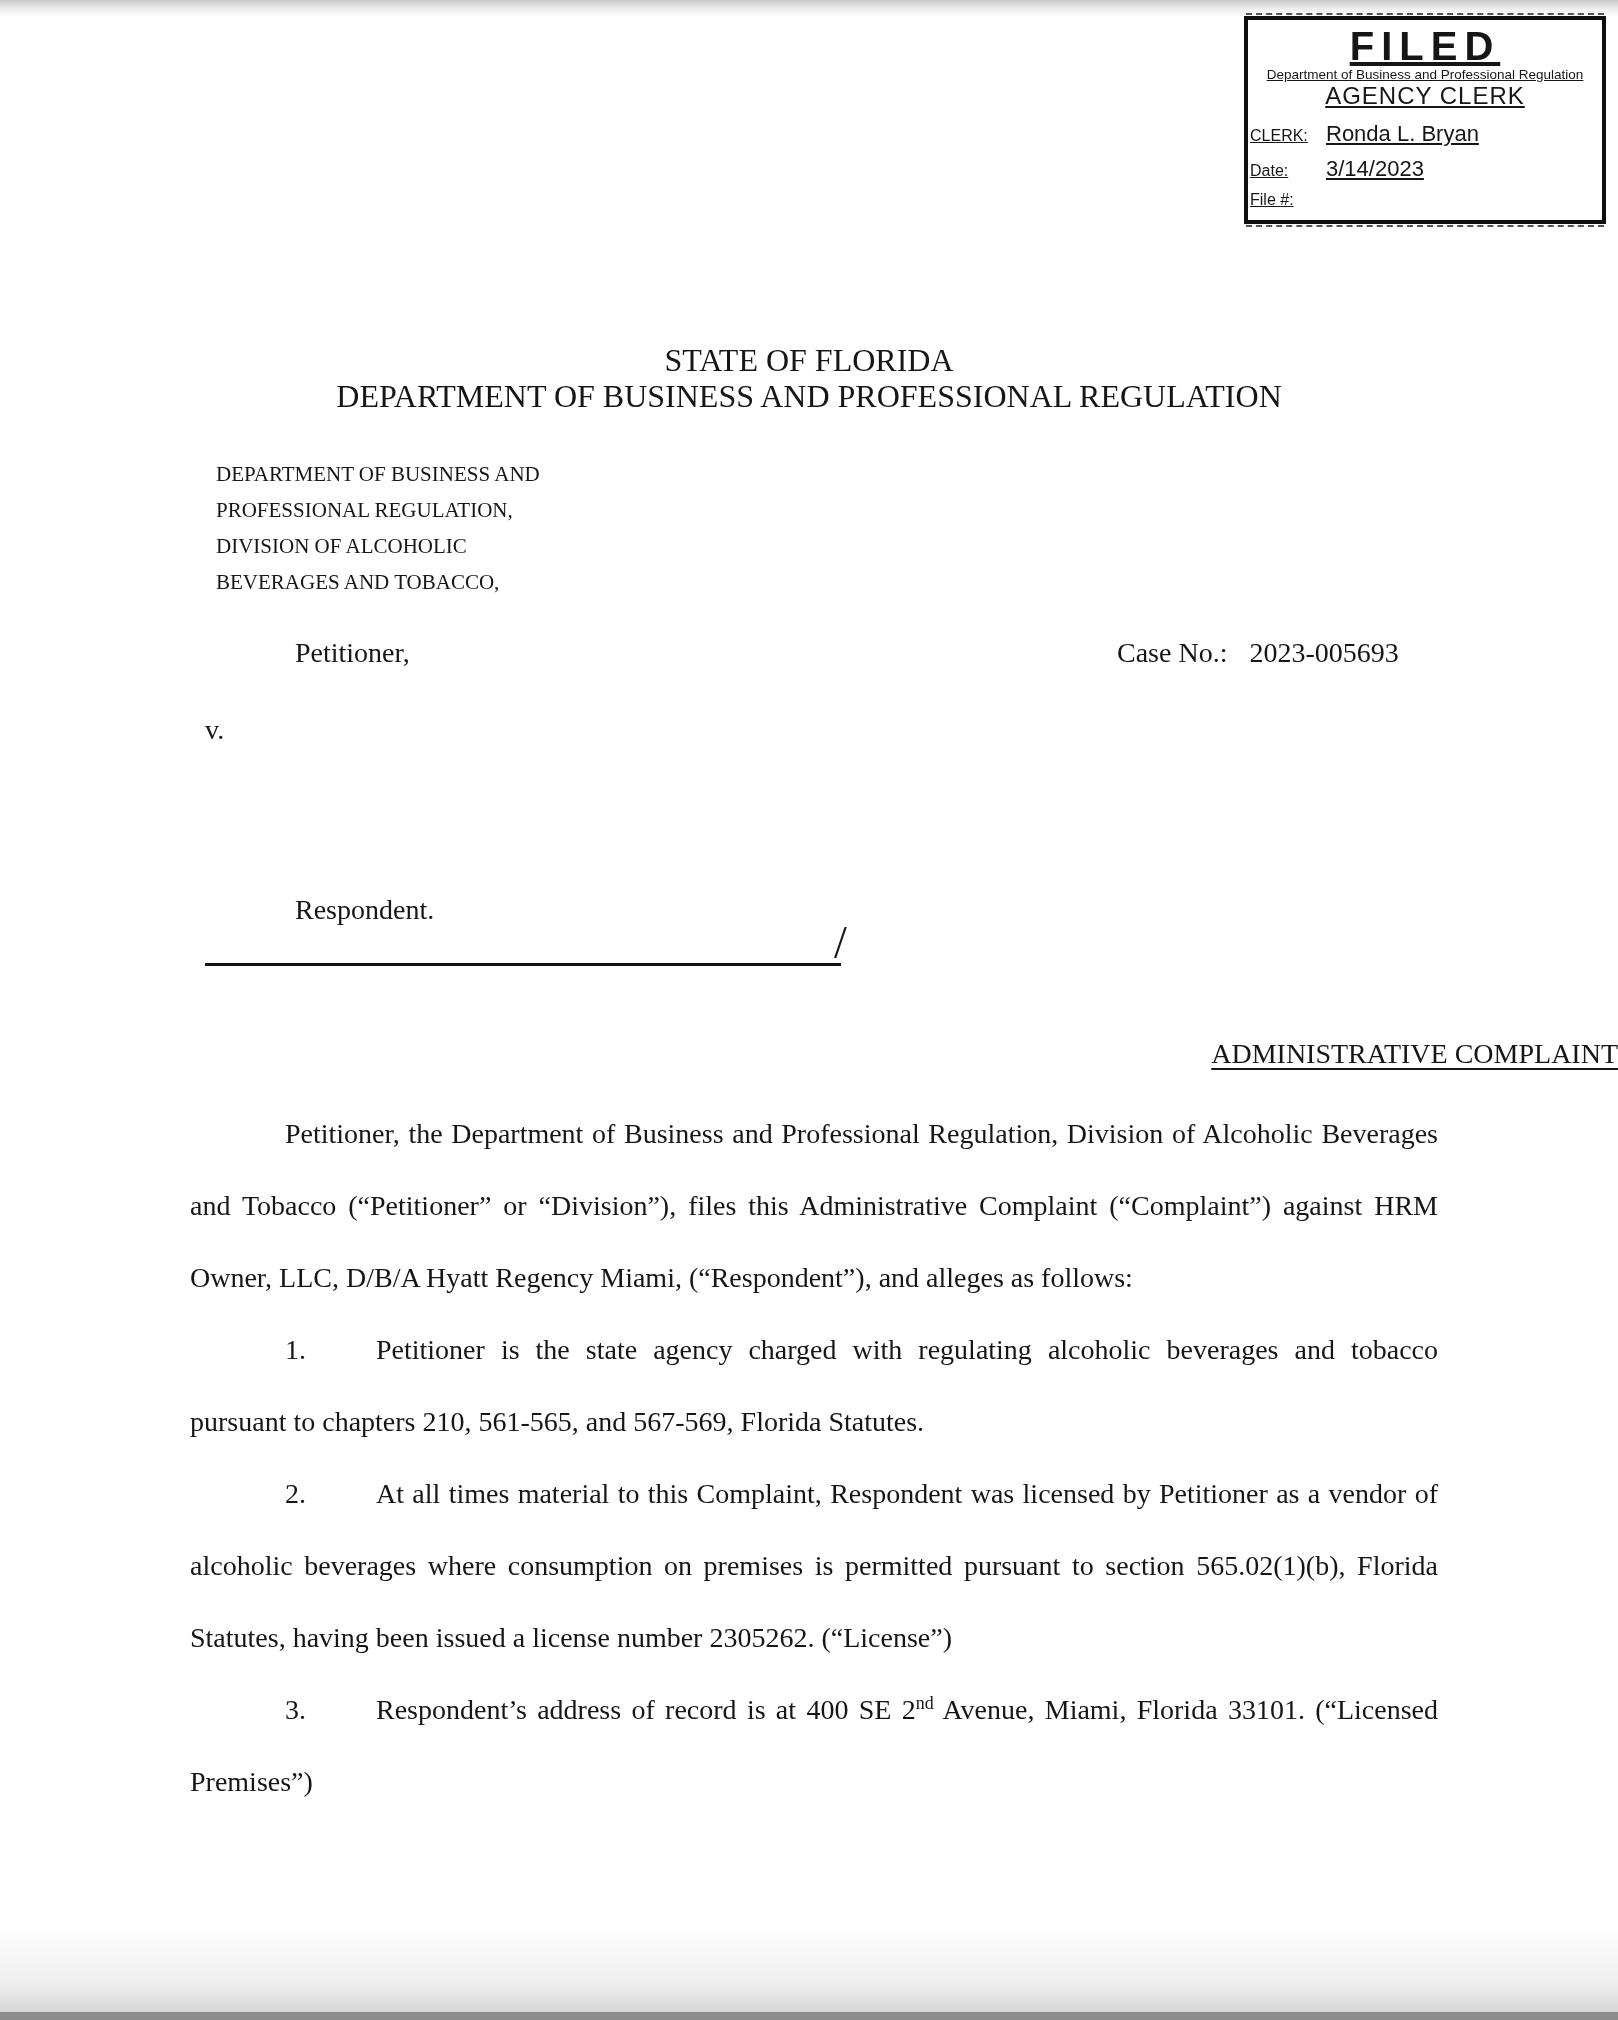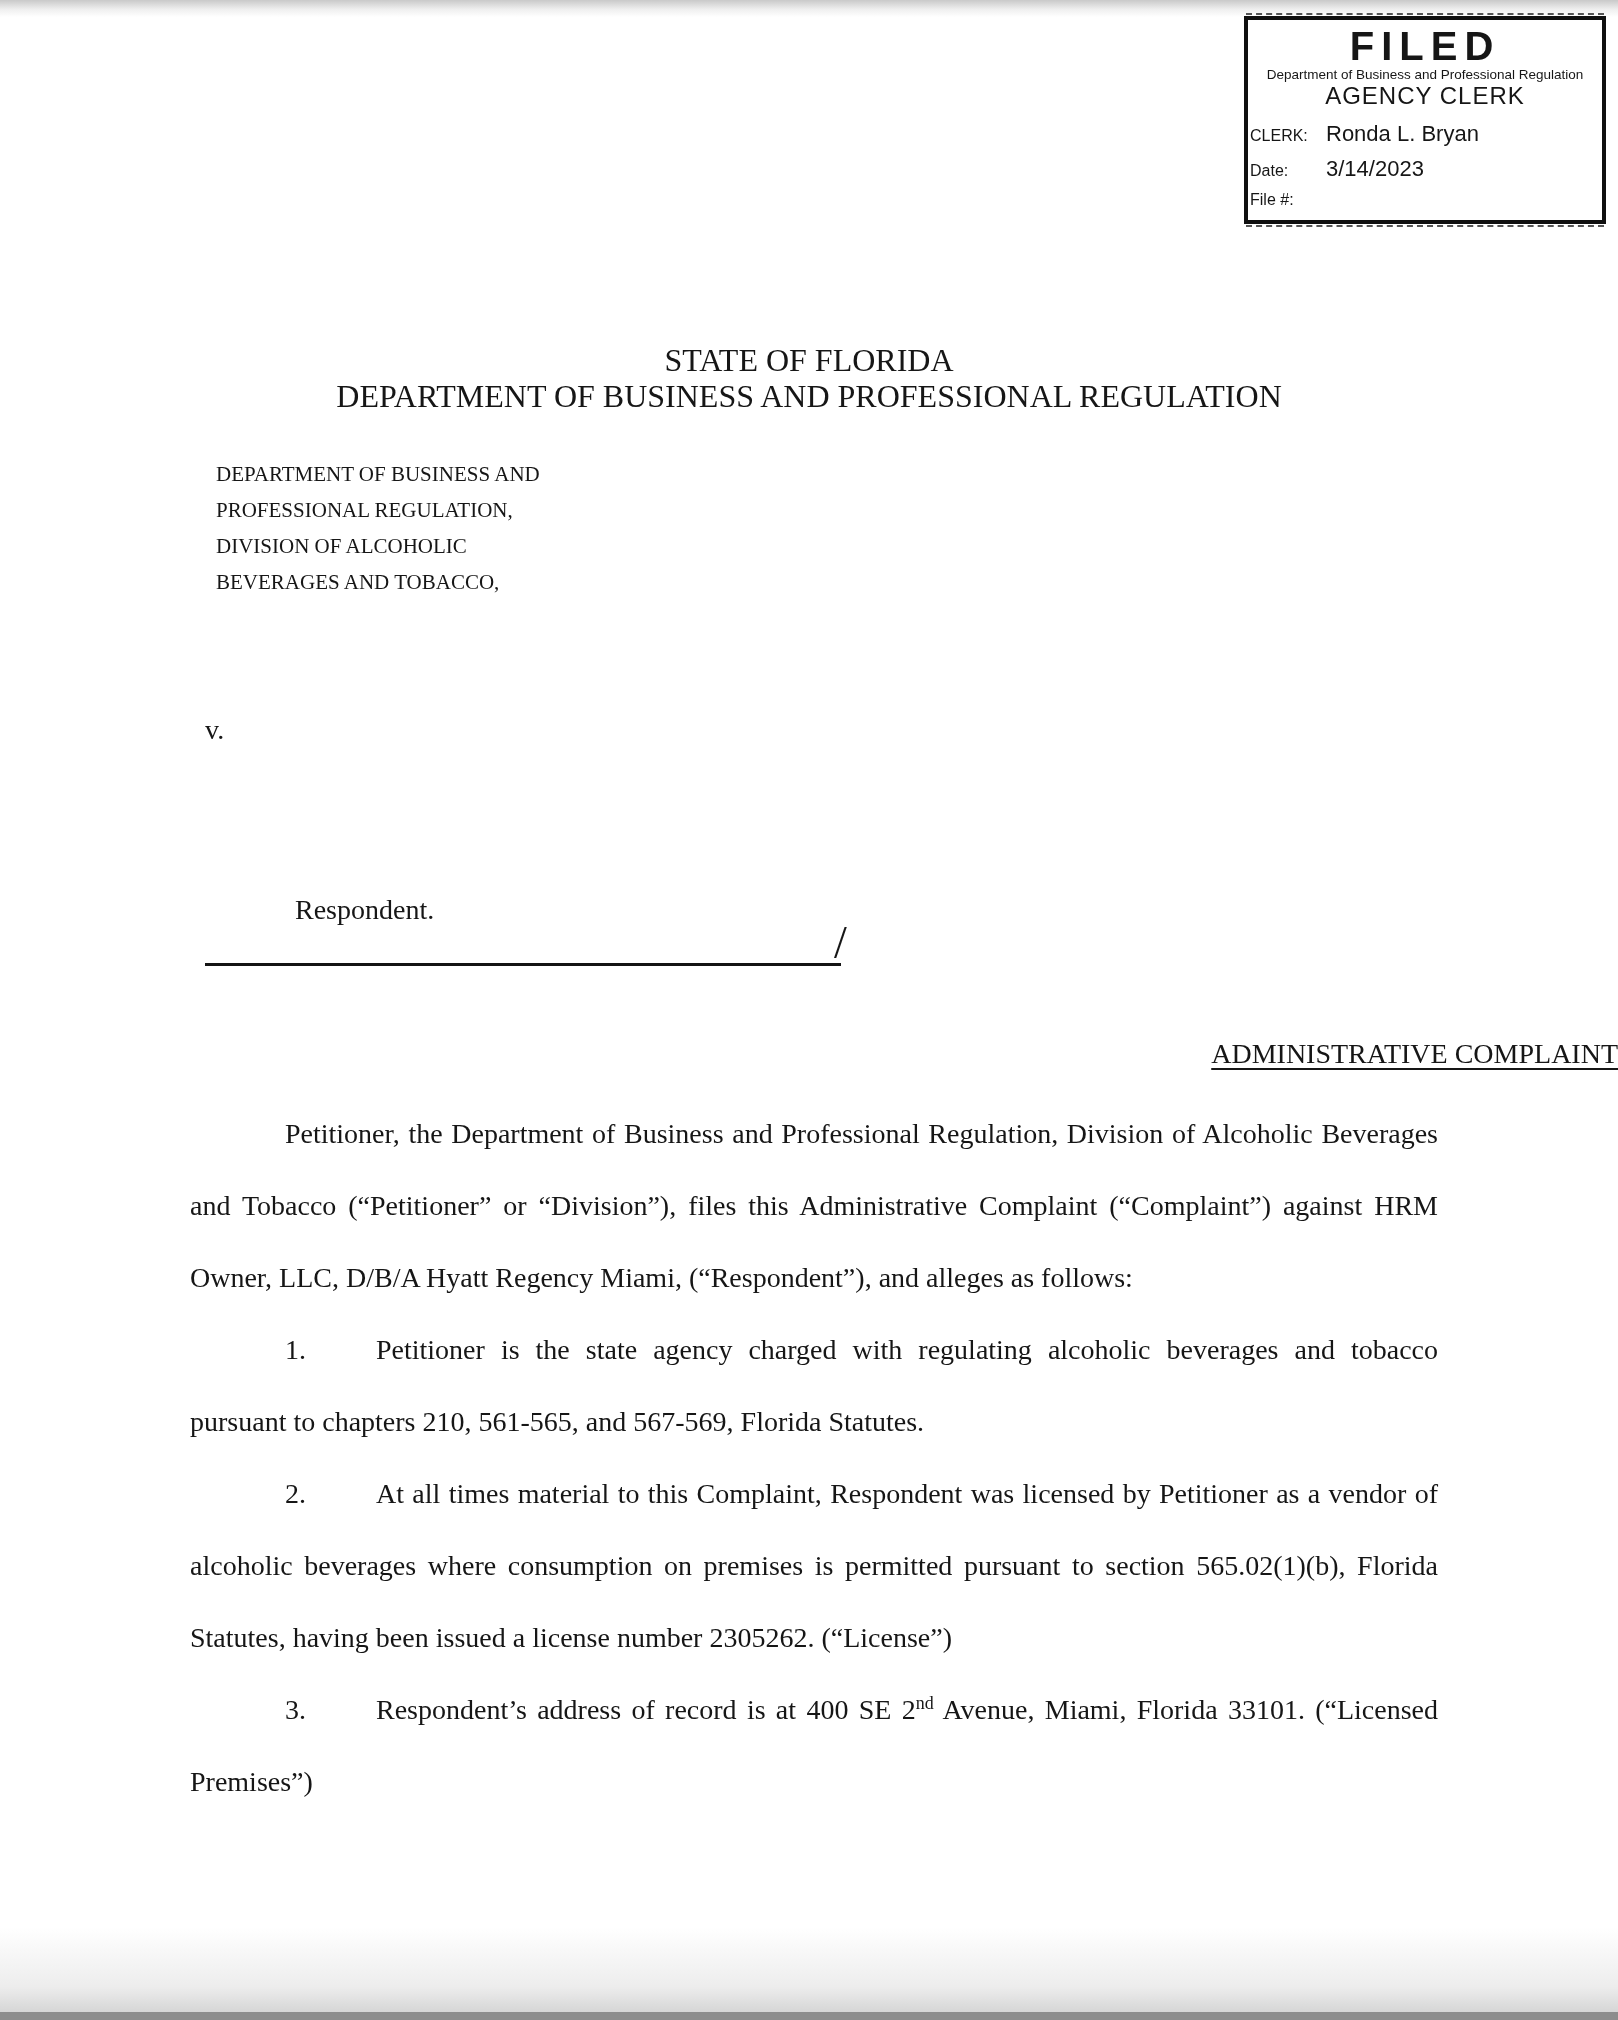--- a/index.html
+++ b/index.html
@@ -8,21 +8,21 @@
 
   .top-fade{position:absolute;top:0;left:0;right:0;height:17px;
             background:linear-gradient(180deg,#c9c9c9 0%,#efefef 55%,#ffffff 100%);}
   .bottom-fade{position:absolute;left:0;right:0;bottom:8px;height:85px;
             background:linear-gradient(180deg,rgba(255,255,255,0) 0%,#ededed 70%,#d6d6d6 100%);}
   .bottom-bar{position:absolute;left:0;right:0;bottom:0;height:8px;background:#8d8d8d;}
 
   
   .stamp{position:absolute;left:1244px;top:16px;width:362px;height:208px;
          border:4px solid #0f0f0f;box-sizing:border-box;background:#ffffff;
-         font-family:"Liberation Sans","DejaVu Sans",sans-serif;text-align:center;}
+         font-family:"Liberation Sans","DejaVu Sans",sans-serif;text-align:center;text-decoration:underline;}
   .stamp::before,.stamp::after{content:"";position:absolute;left:-2px;right:-2px;border-top:2px dashed #555;}
   .stamp::before{top:-7px;}
   .stamp::after{bottom:-7px;}
   .stamp-title{font-size:40px;font-weight:bold;letter-spacing:7px;line-height:40px;margin-top:6px;}
   .stamp-sub{font-size:13.5px;line-height:15px;margin-top:1px;white-space:nowrap;}
   .stamp-office{font-size:24px;line-height:26px;margin-top:1px;letter-spacing:1px;}
   .stamp-rows{text-align:left;padding-left:2px;margin-top:12px;}
   .stamp-row{display:flex;align-items:baseline;margin-bottom:9px;height:26px;}
   .stamp-label{font-size:16px;width:76px;flex:0 0 76px;}
   .stamp-value{font-size:22px;}
@@ -83,20 +83,24 @@
     <div>DEPARTMENT OF BUSINESS AND PROFESSIONAL REGULATION</div>
   </div>
 
   <div class="party1">
     <div>DEPARTMENT OF BUSINESS AND</div>
     <div>PROFESSIONAL REGULATION,</div>
     <div>DIVISION OF ALCOHOLIC</div>
     <div>BEVERAGES AND TOBACCO,</div>
   </div>
 
+  <div class="pet-row">
+    <span class="pet-role">Petitioner,</span>
+    <span class="case-no"><span>Case No.:</span><span class="case-value">2023-005693</span></span>
+  </div>
 
   <div class="versus">v.</div>
 
 
   <div class="resp-role">Respondent.</div>
 
   <div class="sig-line"></div>
   <div class="slash">/</div>
 
   <div class="doc-title">

